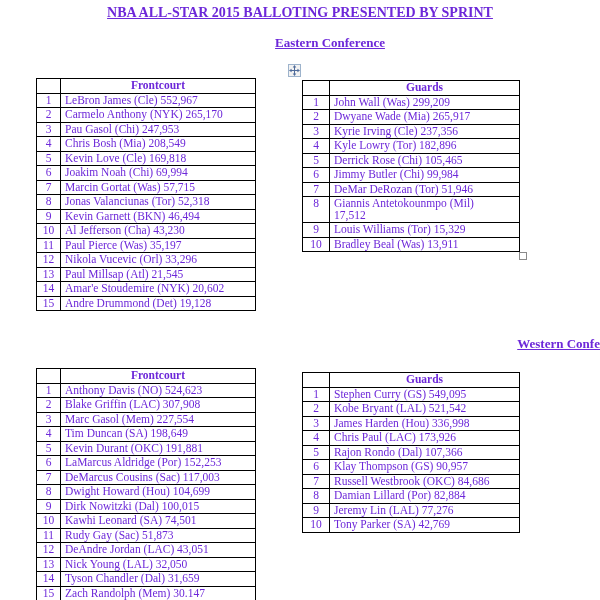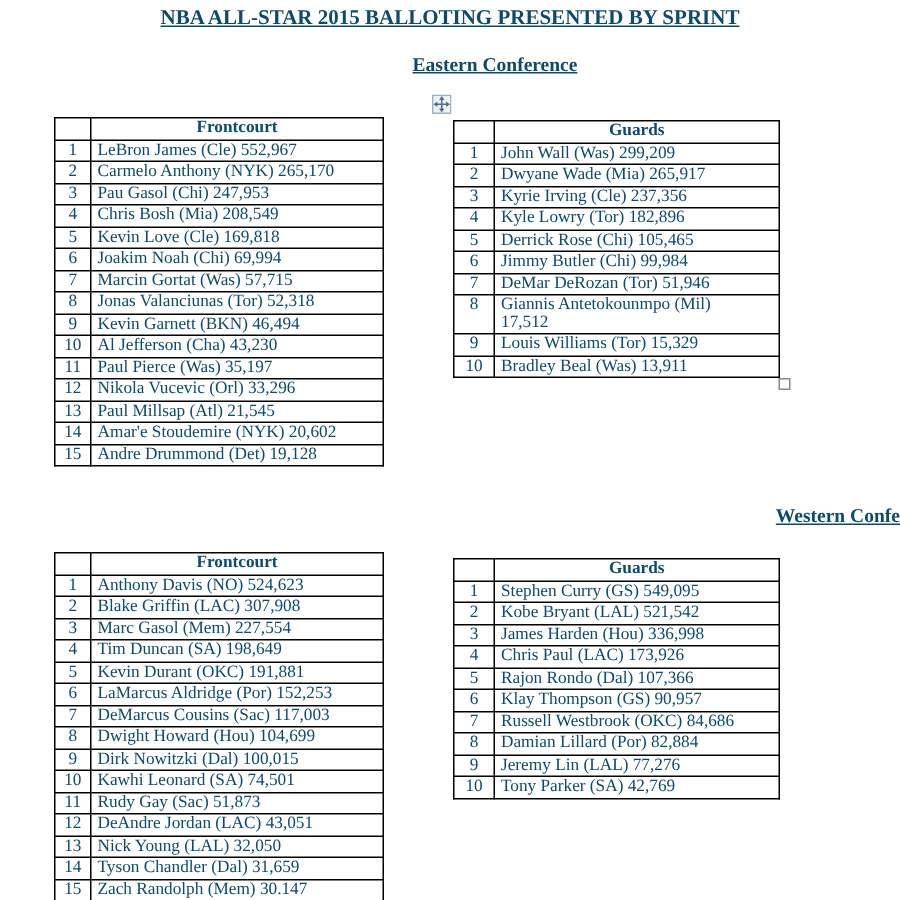--- a/index.html
+++ b/index.html
@@ -2,21 +2,21 @@
 <html><head>
 <meta charset="utf-8">
 <style>
   html, body { margin: 0; padding: 0; background: #ffffff; }
   .page {
     position: relative;
     width: 600px;
     height: 600px;
     background: #ffffff;
     font-family: "Liberation Serif", serif;
-    color: #0c4a6e;
+    color: #6d28d9;
     overflow: hidden;
   }
   .doc-title {
     position: absolute;
     top: 5px; left: 0; width: 600px;
     text-align: center;
     font-weight: bold;
     font-size: 14px;
     text-decoration: underline;
     white-space: nowrap;

